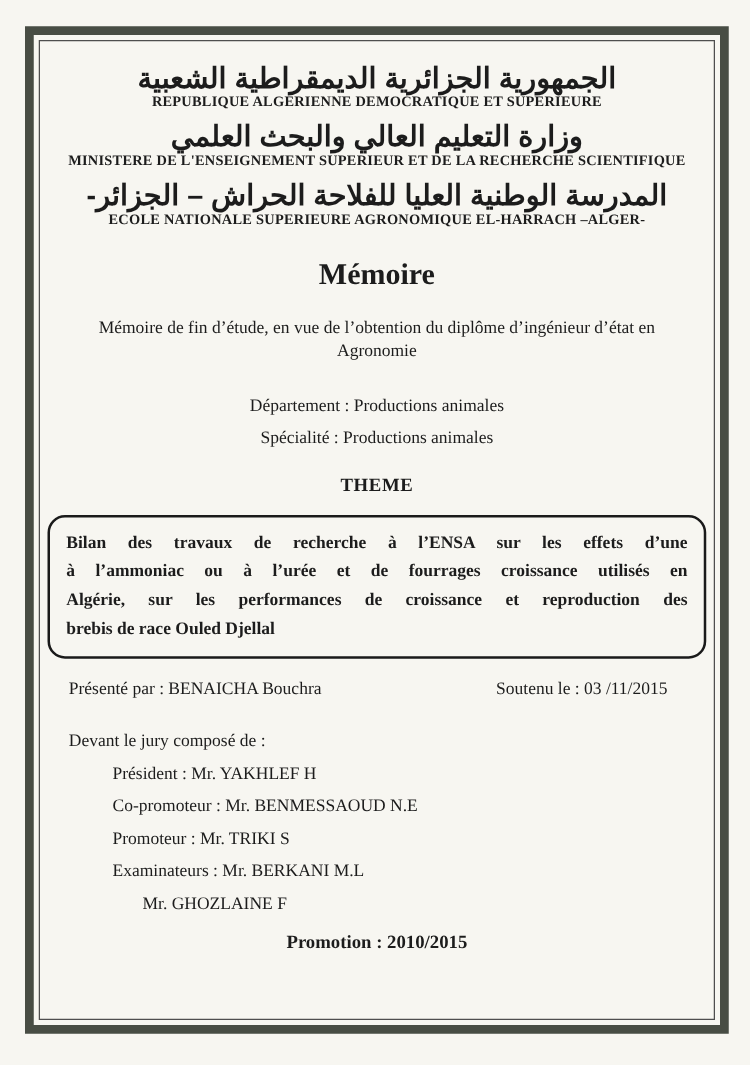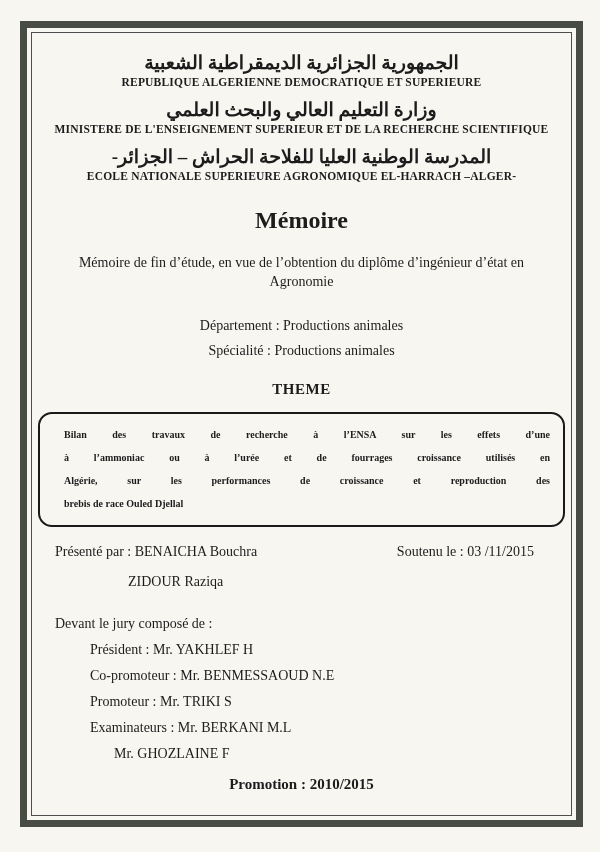--- a/index.html
+++ b/index.html
@@ -29,23 +29,23 @@
     left: 31px; top: 32px; right: 28px; bottom: 36px;
     border: 1.5px solid #4e4e4e;
     pointer-events: none;
   }
   .content {
     position: absolute;
     left: 33px; top: 34px; right: 30px; bottom: 38px;
   }
   .center { text-align: center; }
   .ar {
-    font-family: Liberation Serif, serif;
+    font-family: Liberation Sans, sans-serif;
     font-weight: bold;
-    font-size: 19px;
+    font-size: 23px;
     line-height: 25px;
     direction: rtl;
   }
   .hdr-fr {
     font-weight: bold;
     font-size: 11.5px;
     line-height: 14px;
     letter-spacing: 0.2px;
   }
   .mt16 { margin-top: 16px; }
@@ -70,23 +70,23 @@
     margin-top: 20px;
     font-size: 15px;
     font-weight: bold;
     line-height: 18px;
     letter-spacing: 0.5px;
   }
   .theme-box {
     margin: 14px 5px 0 5px;
     border: 2.5px solid #1a1a1a;
     border-radius: 14px;
-    padding: 9px 13px 10px 24px;
+    padding: 9px 13px 10px 13px;
     font-weight: bold;
-    font-size: 10px;
+    font-size: 14px;
     line-height: 23px;
     text-align: left;
   }
   .theme-line {
     text-align: justify;
     text-align-last: justify;
   }
   .theme-line.last {
     text-align: left;
     text-align-last: left;
@@ -156,21 +156,20 @@
       <div class="theme-line">Bilan des travaux de recherche à l’ENSA sur les effets d’une</div>
       <div class="theme-line">à l’ammoniac ou à l’urée et de fourrages croissance utilisés en</div>
       <div class="theme-line">Algérie, sur les performances de croissance et reproduction des</div>
       <div class="theme-line last">brebis de race Ouled Djellal</div>
     </div>
 
     <div class="presented-row">
       <span>Présenté par : BENAICHA Bouchra</span>
       <span>Soutenu le : 03 /11/2015</span>
     </div>
-    <div class="second-author">ZIDOUR Raziqa</div>
 
     <div class="jury-intro">Devant le jury composé de :</div>
     <div class="jury-member">Président : Mr. YAKHLEF H</div>
     <div class="jury-member">Co-promoteur : Mr. BENMESSAOUD N.E</div>
     <div class="jury-member">Promoteur : Mr. TRIKI S</div>
     <div class="jury-member">Examinateurs : Mr. BERKANI M.L</div>
     <div class="jury-member indent2">Mr. GHOZLAINE F</div>
 
     <div class="center promotion">Promotion : 2010/2015</div>
 

